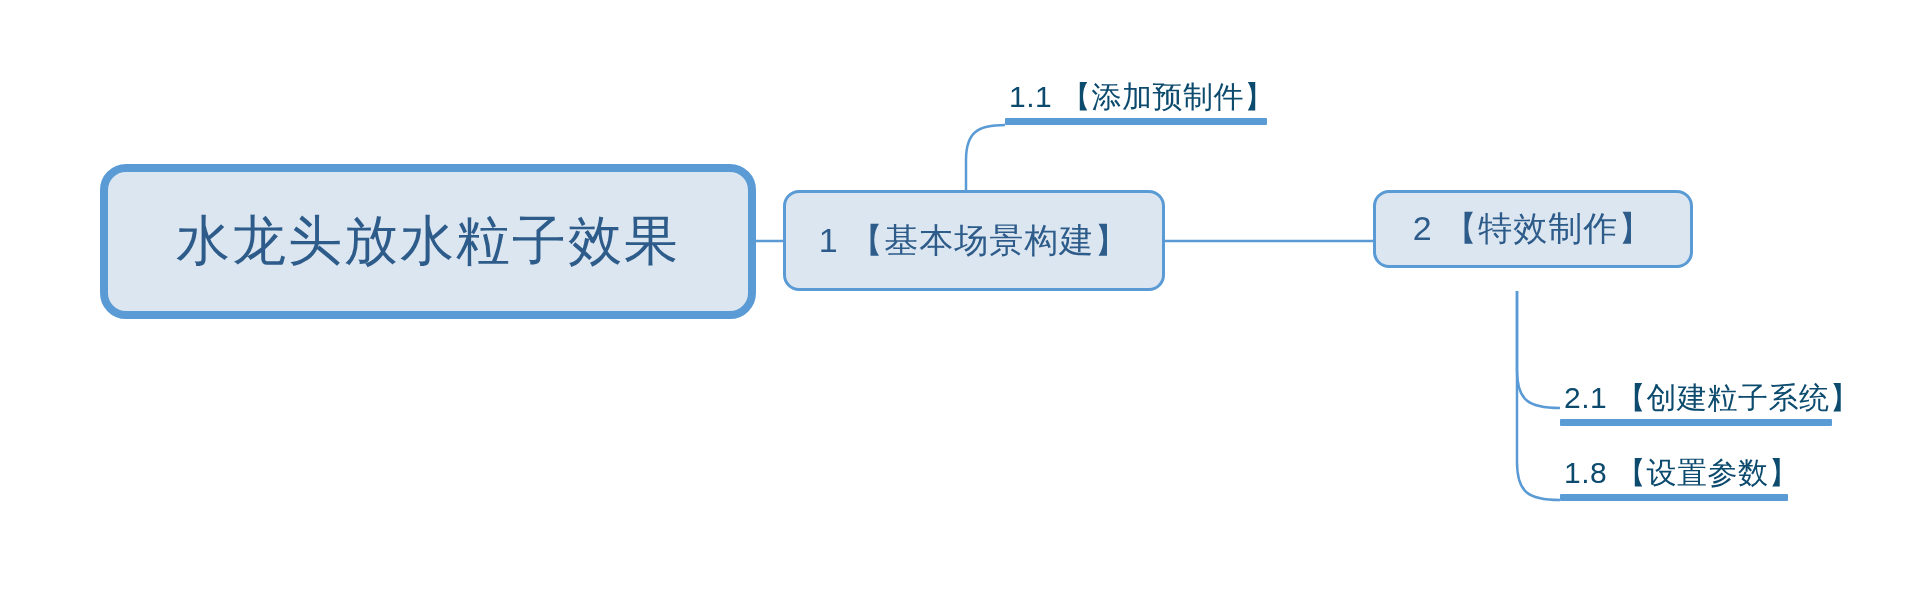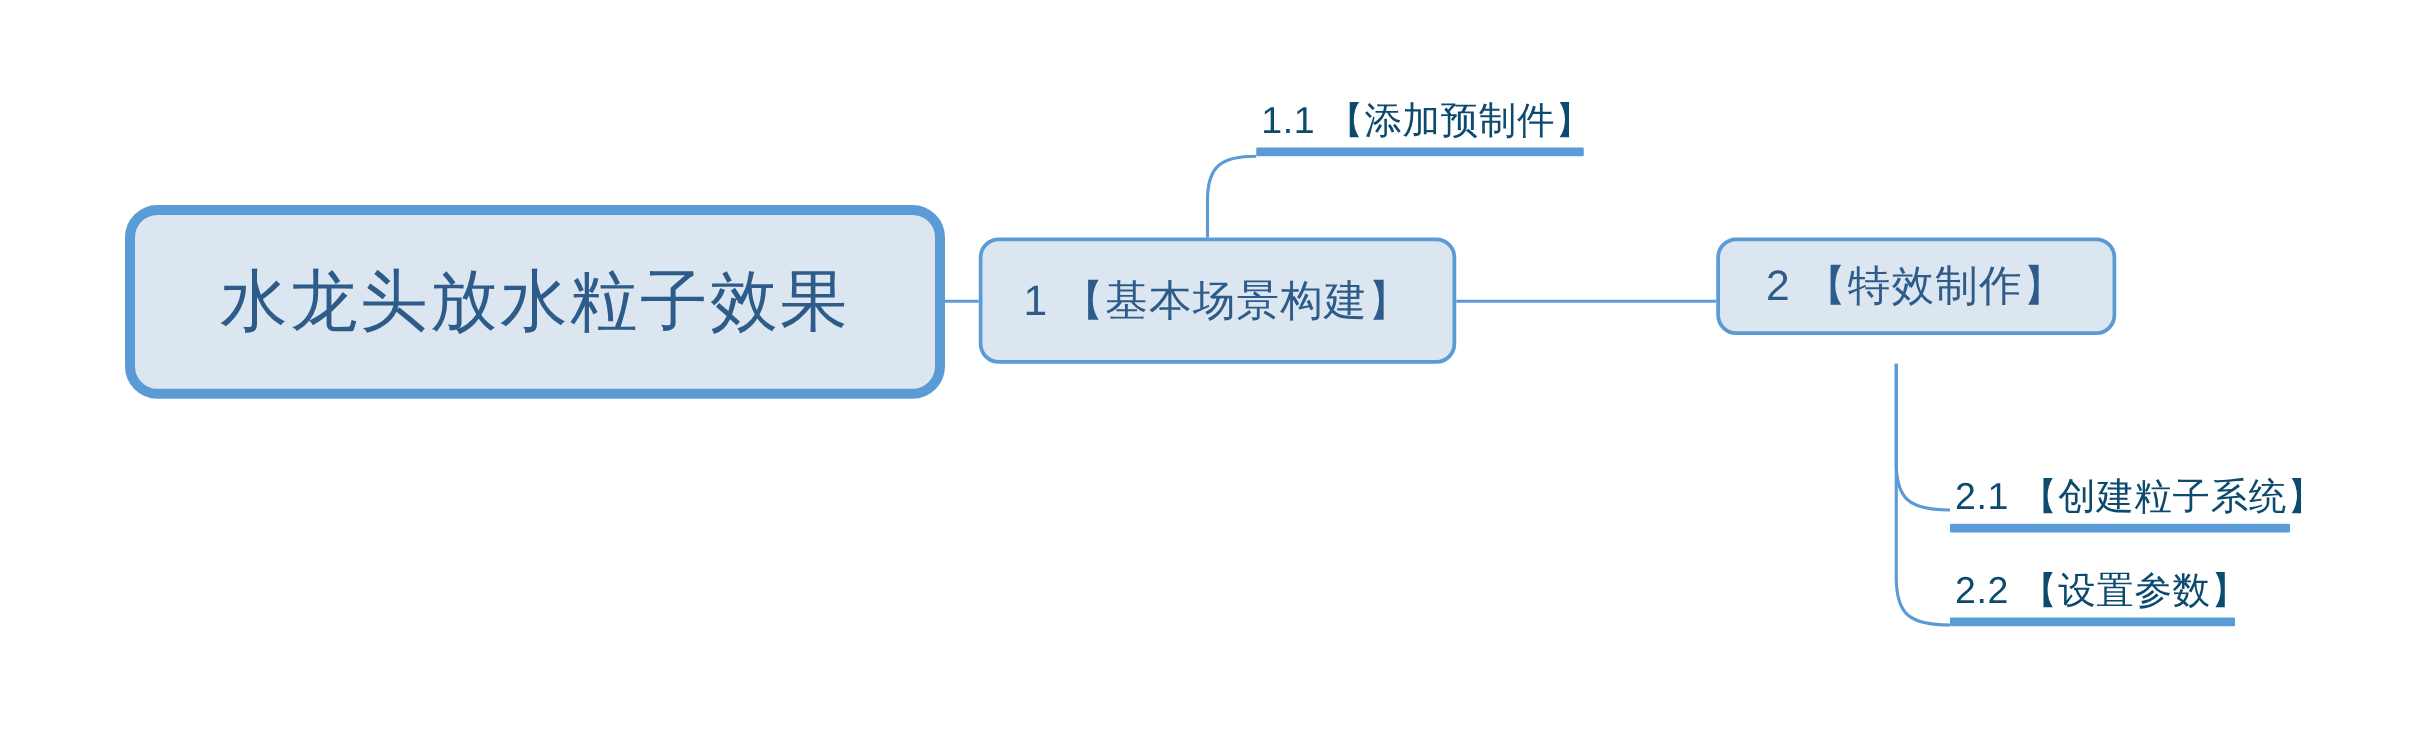--- a/index.html
+++ b/index.html
@@ -139,17 +139,17 @@
     <span class="leaf-label">1.1 【添加预制件】</span>
     <span class="leaf-underline"></span>
   </div>
 
   <div class="leaf leaf-2-1">
     <span class="leaf-label">2.1 【创建粒子系统】</span>
     <span class="leaf-underline"></span>
   </div>
 
   <div class="leaf leaf-2-2">
-    <span class="leaf-label">2.2 【设置参数】</span>
+    <span class="leaf-label">1.8 【设置参数】</span>
     <span class="leaf-underline"></span>
   </div>
 
 </div>
 
 </body></html>

